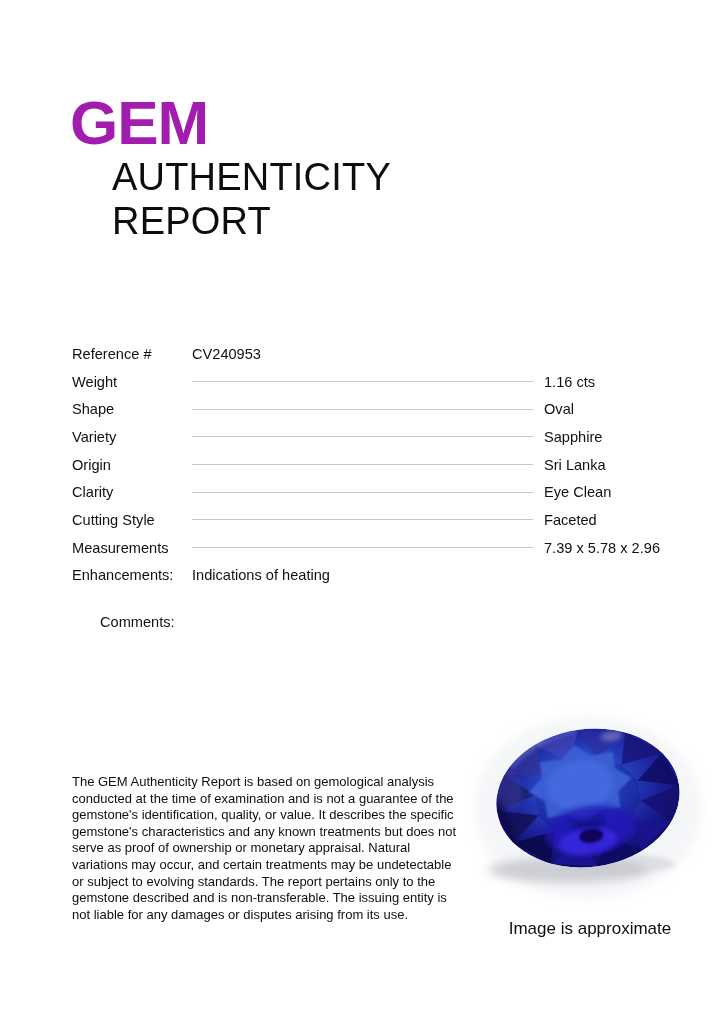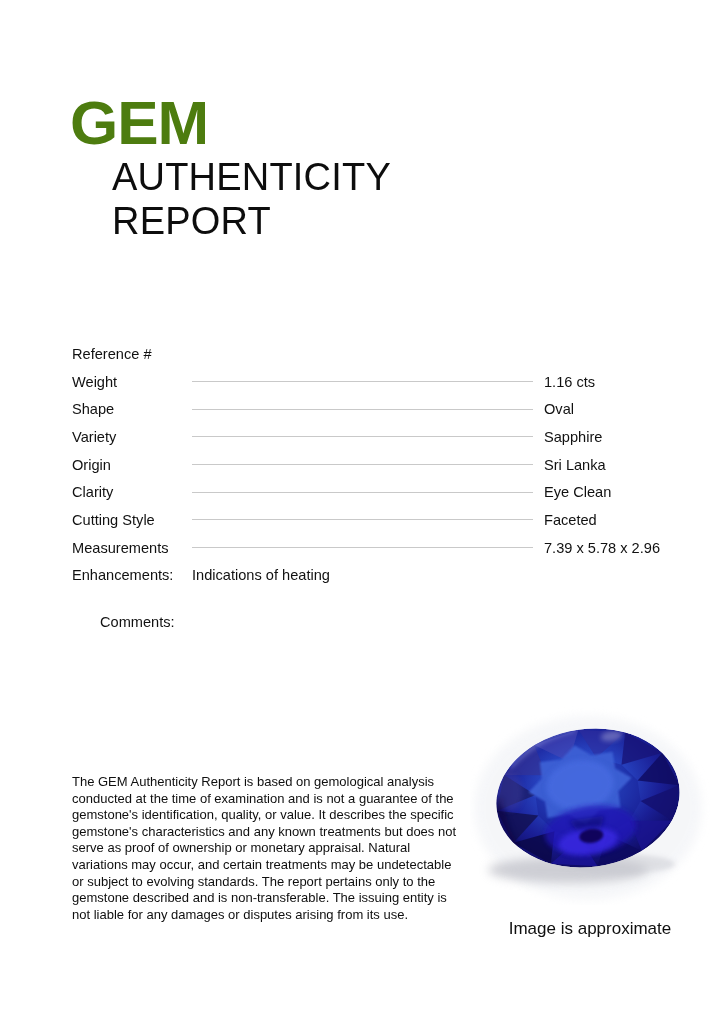--- a/index.html
+++ b/index.html
@@ -3,21 +3,21 @@
 <meta charset="utf-8">
 <style>
   html,body{margin:0;padding:0;background:#ffffff;}
   body{
     width:724px;height:1024px;position:relative;overflow:hidden;
     font-family:"Liberation Sans","DejaVu Sans",sans-serif;color:#111111;
   }
   
   .brand{
     position:absolute;left:70px;top:92px;
-    font-size:62px;font-weight:700;line-height:62px;letter-spacing:-1px;color:#4d7c0f;
+    font-size:62px;font-weight:700;line-height:62px;letter-spacing:-1px;color:#a21caf;
   }
   .subtitle{
     position:absolute;left:70px;top:156px;
     font-size:38px;font-weight:400;line-height:43.5px;letter-spacing:0.2px;color:#0d0d0d;
     white-space:pre-line;
     margin-left:42px;
   }
   
   .fields{
     position:absolute;left:72px;top:340px;width:588px;
@@ -44,20 +44,21 @@
 </head>
 <body>
 
 <div class="brand">GEM</div>
 <div class="subtitle">AUTHENTICITY
 REPORT</div>
 
 <div class="fields">
     <div class="field-row inline">
       <span class="flabel">Reference #</span>
+      <span class="fvalue">CV240953</span>
     </div>
     <div class="field-row">
       <span class="flabel">Weight</span>
       <span class="leader"></span>
       <span class="fvalue">1.16 cts</span>
     </div>
     <div class="field-row">
       <span class="flabel">Shape</span>
       <span class="leader"></span>
       <span class="fvalue">Oval</span>

